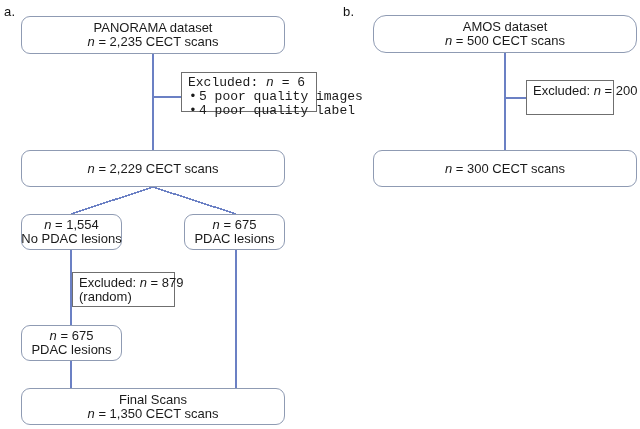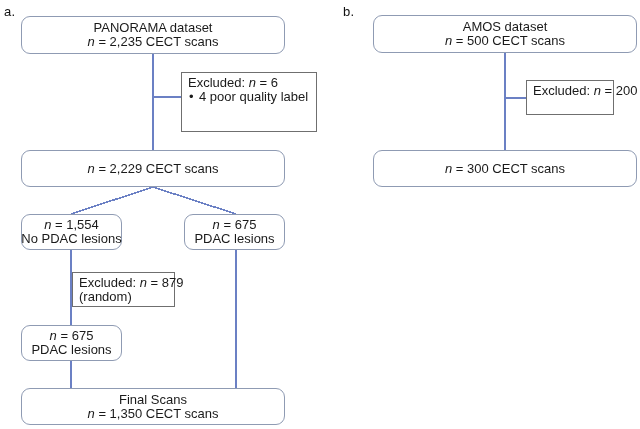--- a/index.html
+++ b/index.html
@@ -108,23 +108,24 @@
   </g>
 </svg>
 
 <div class="panel-label" style="left:4px; top:4px;">a.</div>
 
 <div class="node rounded" style="left:21px; top:16px; width:264px; height:38px;">
   <span class="line">PANORAMA dataset</span>
   <span class="line"><i class="it">n</i> <span>= 2,235 CECT scans</span></span>
 </div>
 
-<div class="node square" style="left:181px; top:72px; width:136px; height:60px;">
+<div class="node square" style="left:181px; top:72px; width:136px; height:40px;font-family:Liberation Mono, monospace;">
   <span class="line"><span>Excluded: </span><i class="it">n</i><span> = 6</span></span>
   <ul class="bullets">
+    <li>5 poor quality images</li>
     <li>4 poor quality label</li>
   </ul>
 </div>
 
 <div class="node rounded" style="left:21px; top:150px; width:264px; height:37px;">
   <span class="line"><i class="it">n</i> <span>= 2,229 CECT scans</span></span>
 </div>
 
 <div class="node rounded" style="left:21px; top:214px; width:101px; height:36px;">
   <span class="line"><i class="it">n</i> <span>= 1,554</span></span>
@@ -146,21 +147,21 @@
   <span class="line">PDAC lesions</span>
 </div>
 
 <div class="node rounded" style="left:21px; top:388px; width:264px; height:37px;">
   <span class="line">Final Scans</span>
   <span class="line"><i class="it">n</i> <span>= 1,350 CECT scans</span></span>
 </div>
 
 <div class="panel-label" style="left:343px; top:4px;">b.</div>
 
-<div class="node rounded" style="left:373px; top:15px; width:264px; height:38px;">
+<div class="node rounded" style="left:373px; top:15px; width:264px; height:38px;border-radius:13px;">
   <span class="line">AMOS dataset</span>
   <span class="line"><i class="it">n</i> <span>= 500 CECT scans</span></span>
 </div>
 
 <div class="node square" style="left:526px; top:80px; width:88px; height:35px;">
   <span class="line"><span>Excluded: </span><i class="it">n</i><span> = 200</span></span>
 </div>
 
 <div class="node rounded" style="left:373px; top:150px; width:264px; height:37px;justify-content:center;">
   <span class="line"><i class="it">n</i> <span>= 300 CECT scans</span></span>

